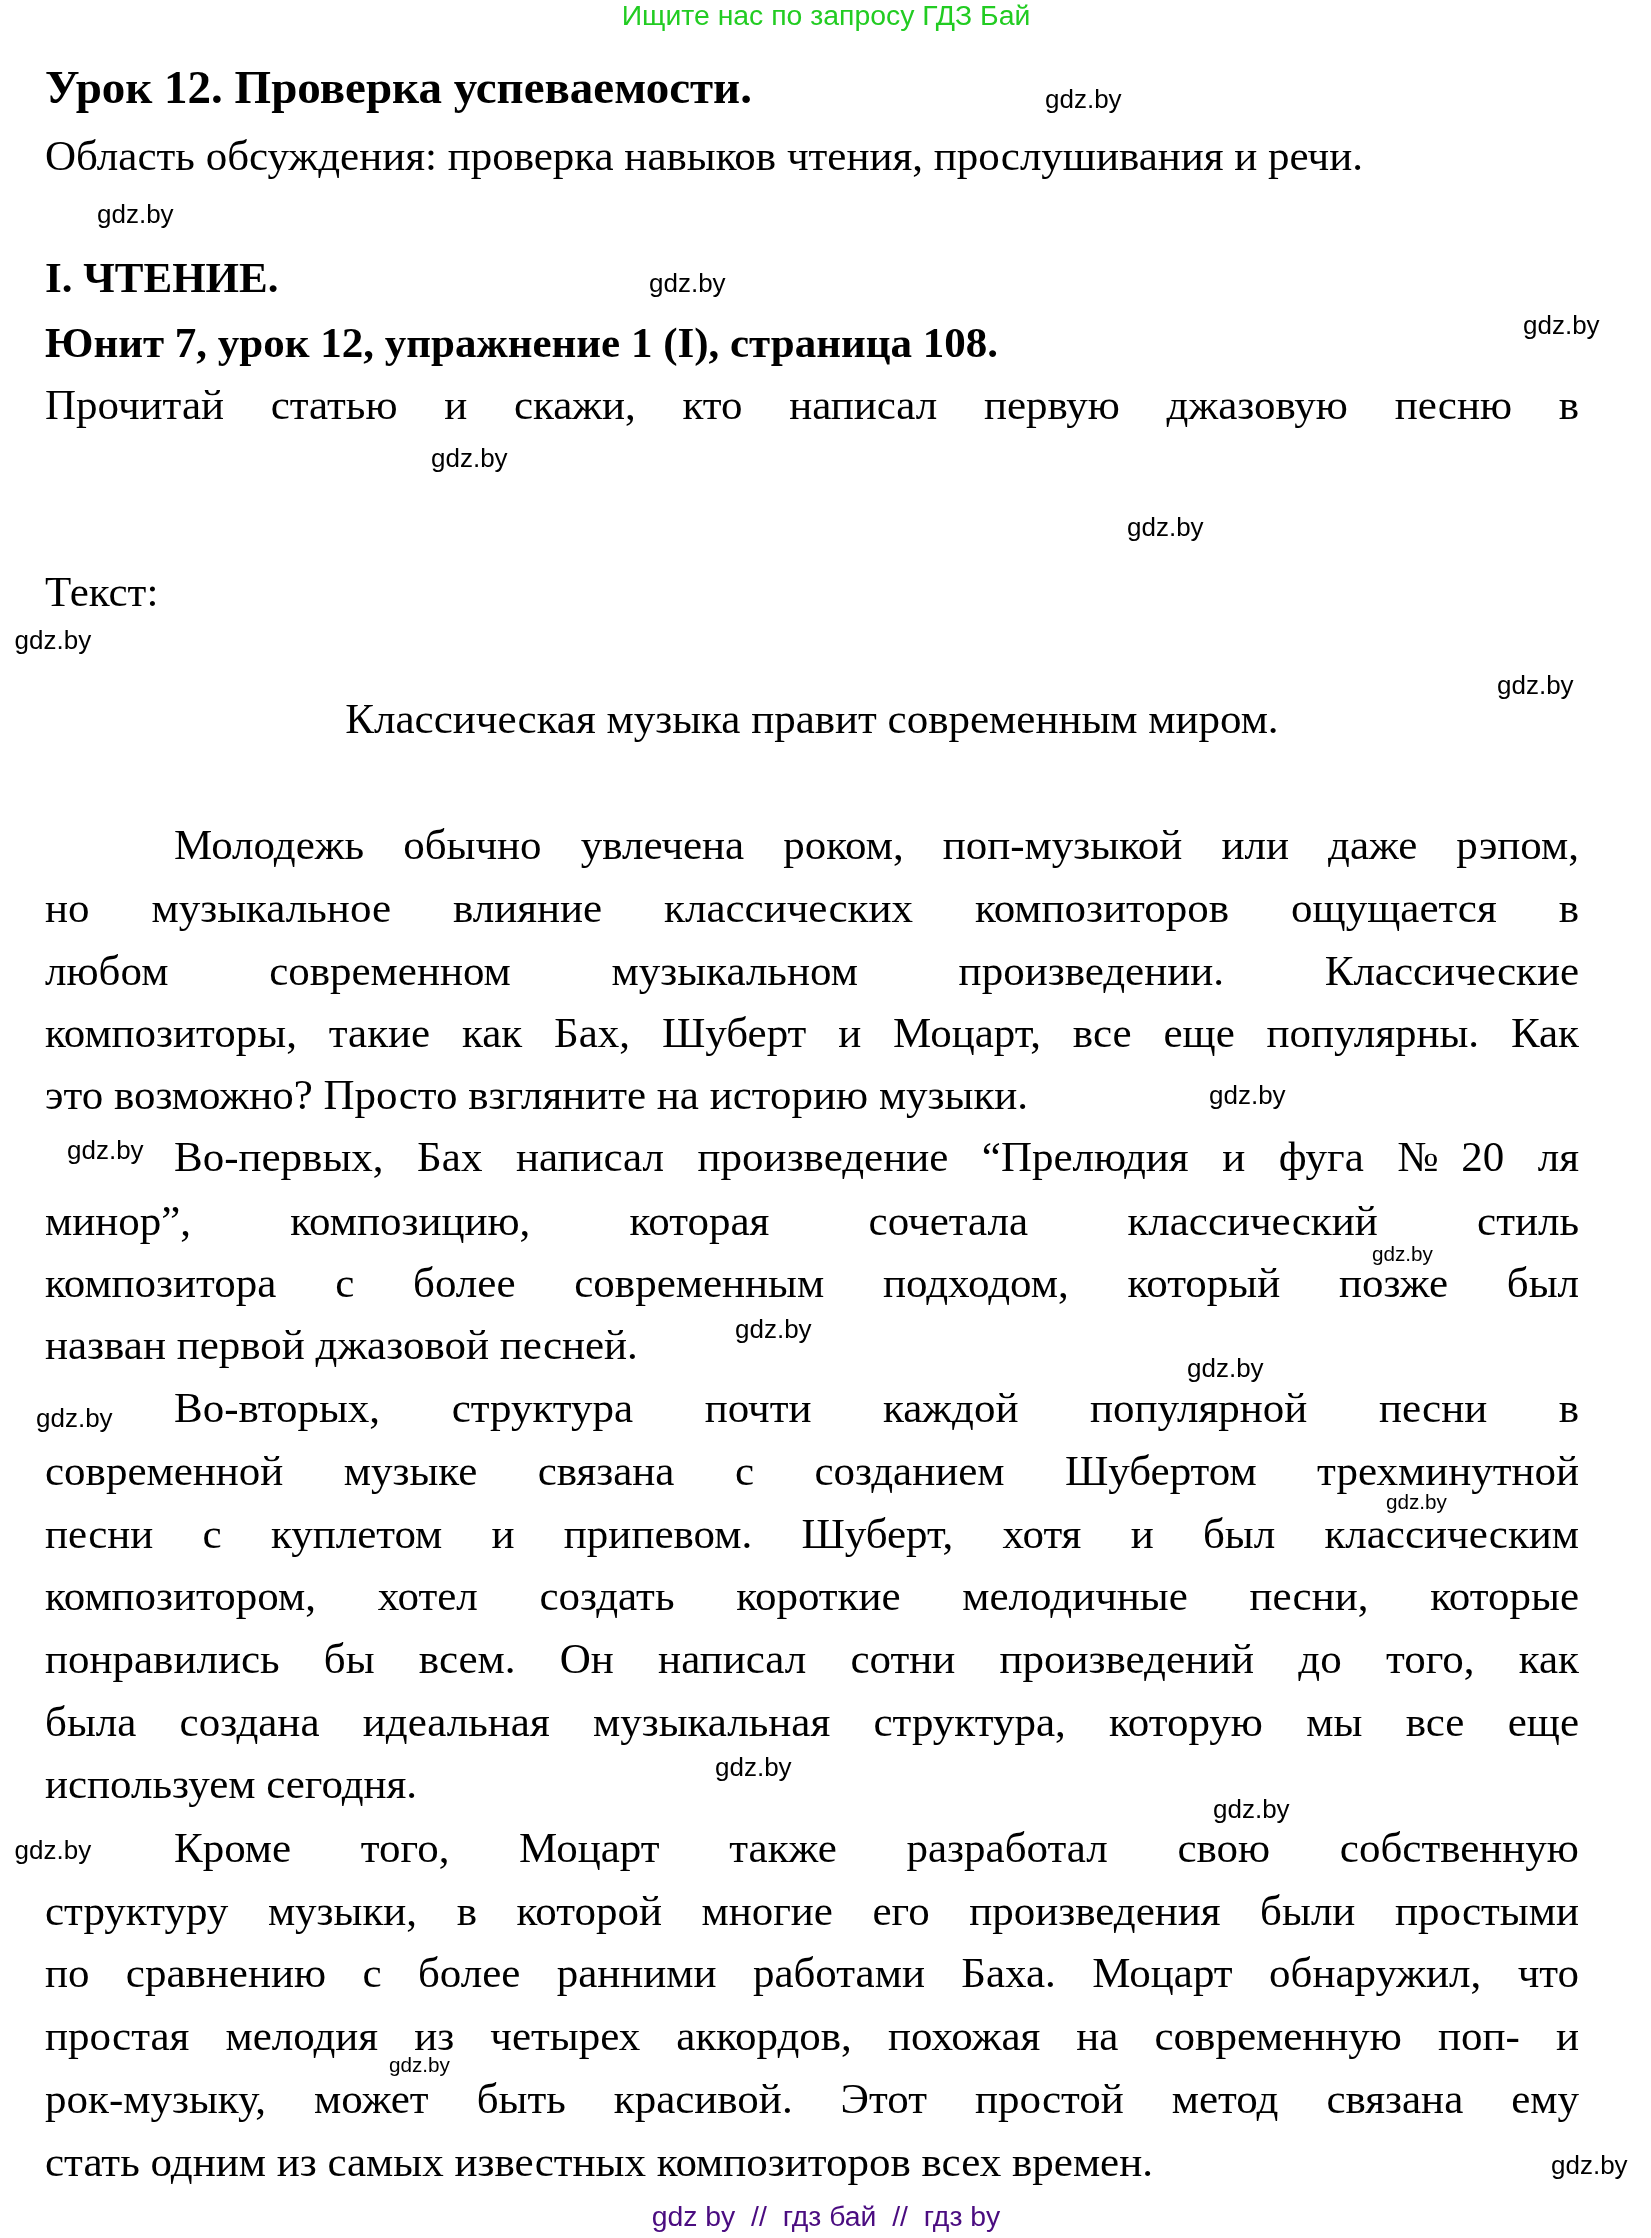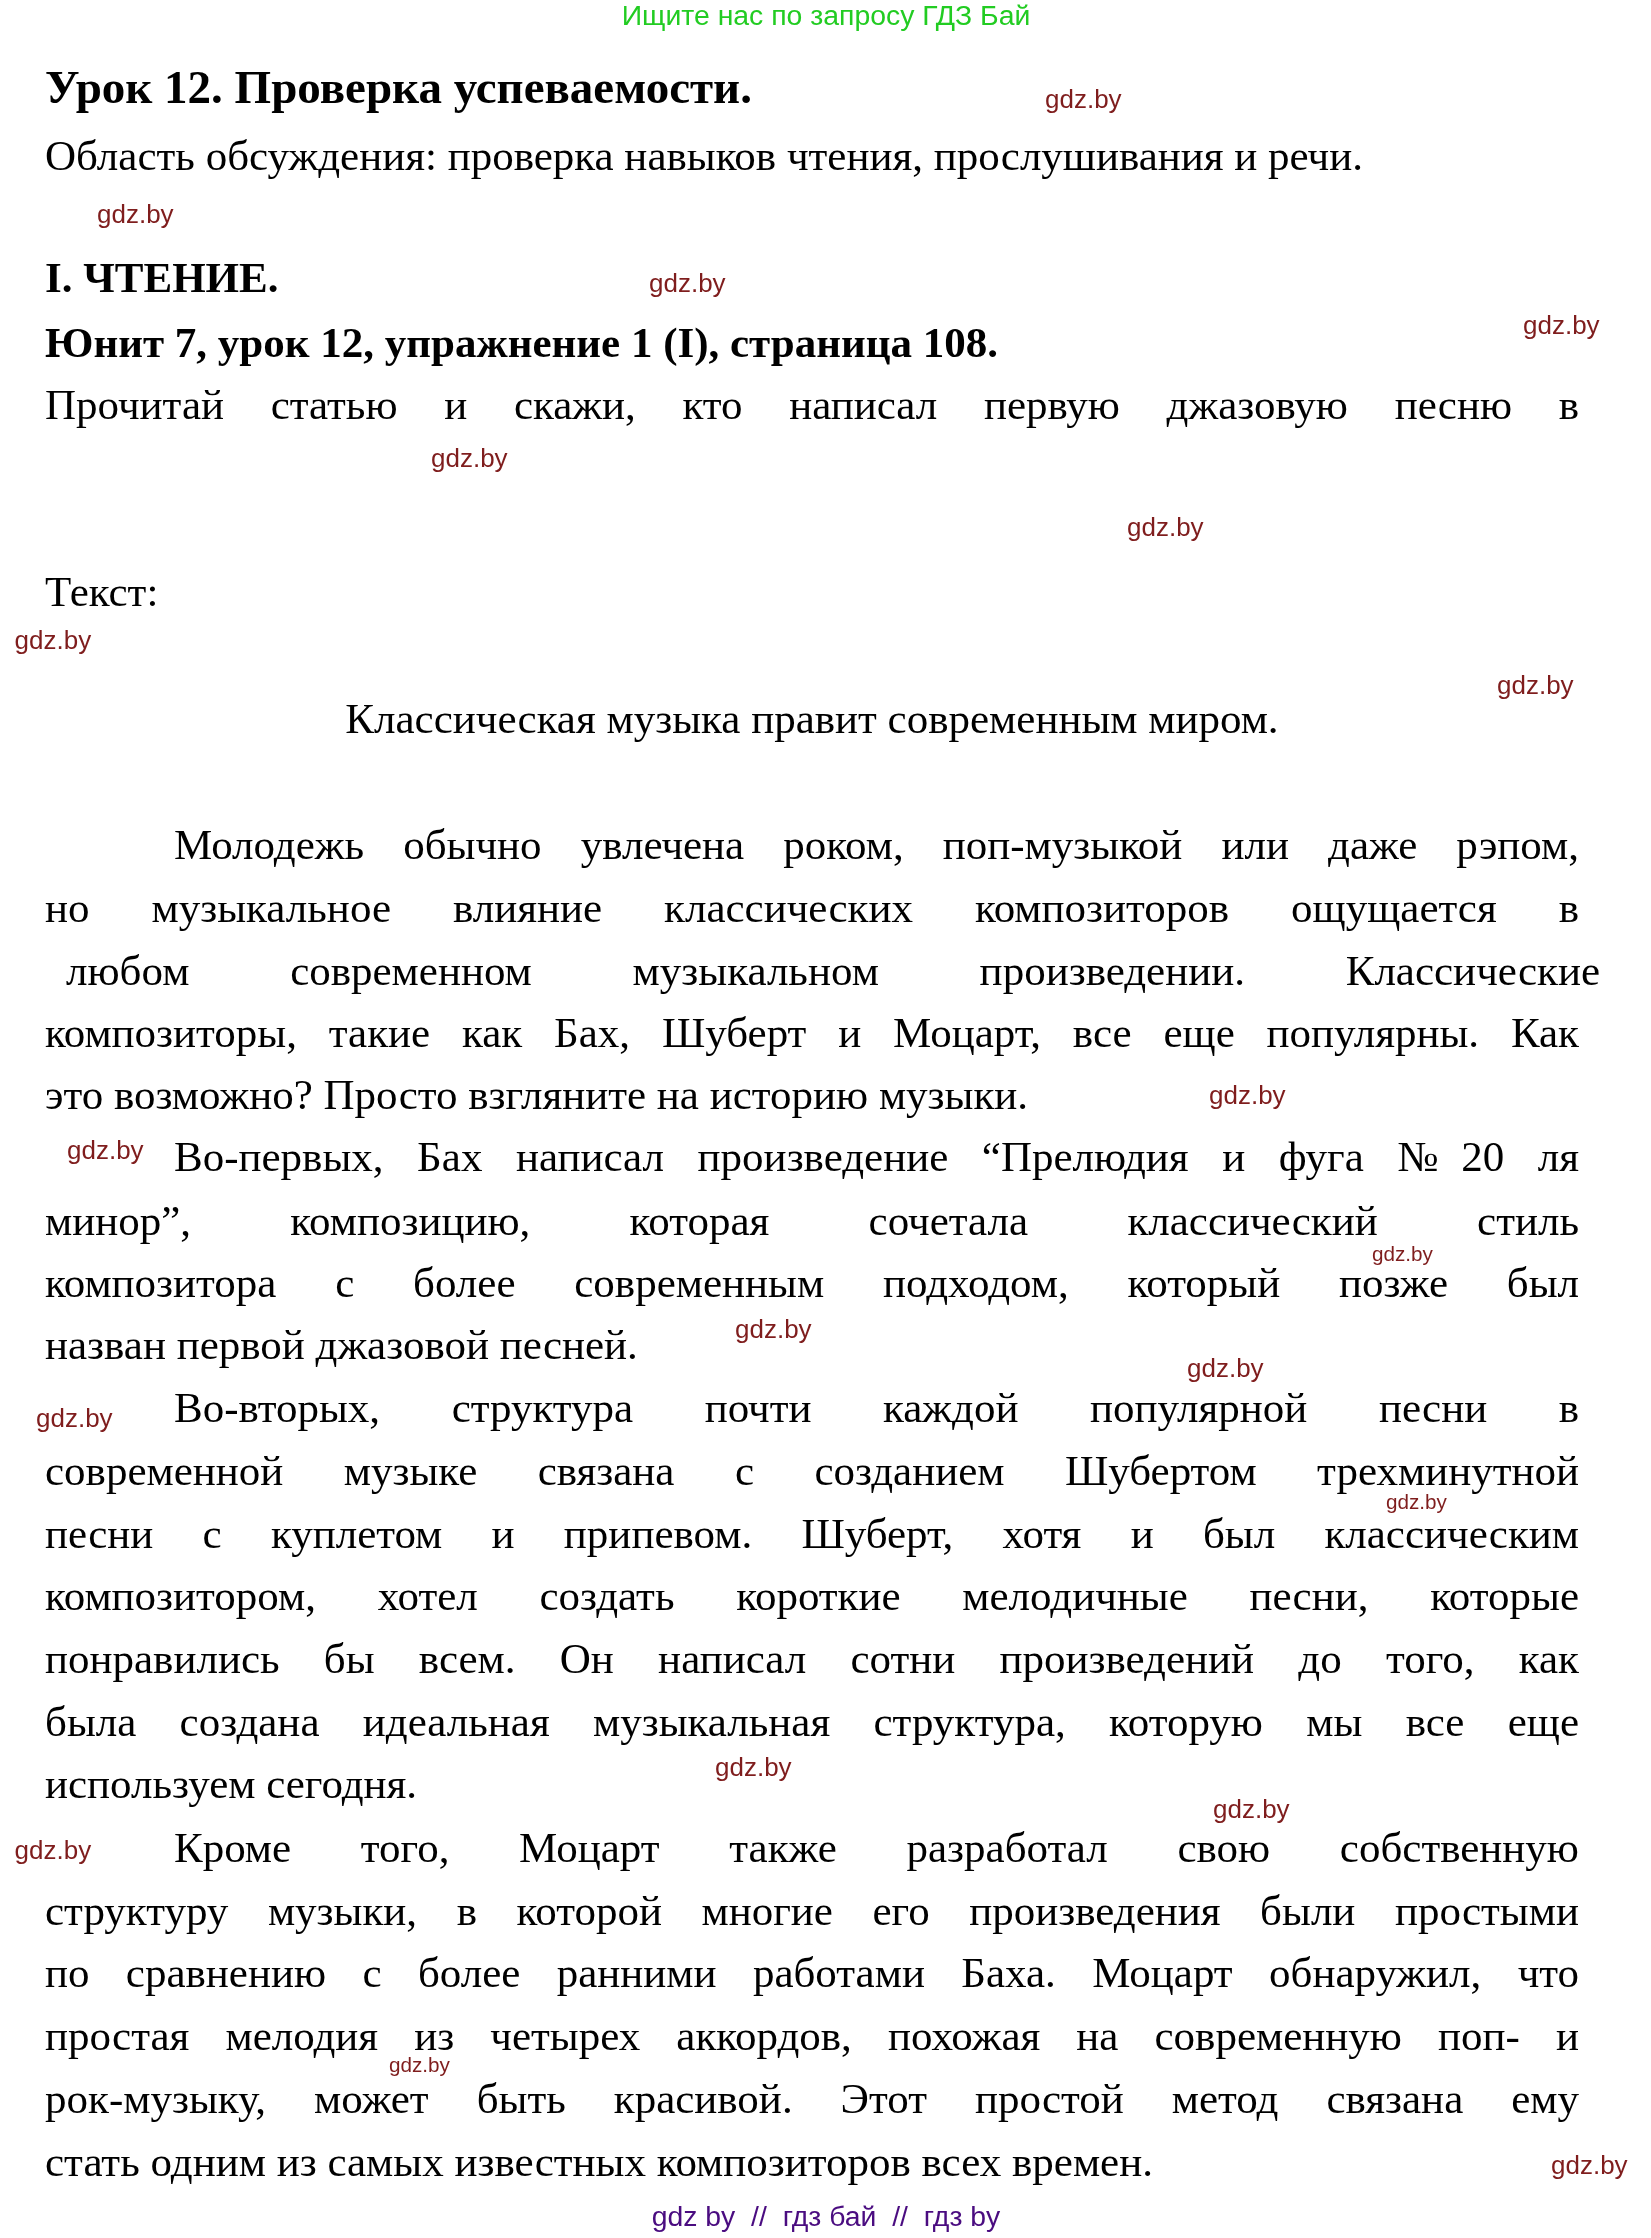--- a/index.html
+++ b/index.html
@@ -15,21 +15,21 @@
     font-family: "Liberation Sans", sans-serif; font-size: 28.4px; line-height: 34px;
     color: #4a0c80; white-space: pre;
   }
   .serif { font-family: "Liberation Serif", serif; color: #000; }
   .h-title { position: absolute; left: 45px; top: 60px; font-size: 47px; font-weight: bold; line-height: 55px; white-space: nowrap; }
   .line { position: absolute; left: 45px; width: 1534px; font-size: 43px; line-height: 55px; white-space: nowrap; }
   .just { text-align: justify; text-align-last: justify; white-space: normal; }
   .bold { font-weight: bold; }
   .centered { text-align: center; left: 45px; width: 1534px; }
   .wm {
-    position: absolute; font-family: "Liberation Sans", sans-serif; color: #7f1d1d;
+    position: absolute; font-family: "Liberation Sans", sans-serif; color: #000000;
     font-size: 26px; line-height: 27.6px; white-space: nowrap;
   }
   .wm.small { font-size: 20.7px; line-height: 22.4px; }
 </style>
 </head>
 <body>
 
 <div class="page">
 
   <div class="top-banner">Ищите нас по запросу ГДЗ Бай</div>
@@ -40,21 +40,21 @@
   <div class="serif line bold" style="top:250px;">I. ЧТЕНИЕ.</div>
   <div class="serif line bold" style="top:315px;">Юнит 7, урок 12, упражнение 1 (I), страница 108.</div>
   <div class="serif line just" style="top:377px; height:55px; overflow:hidden;">Прочитай статью и скажи, кто написал первую джазовую песню в</div>
   <div class="serif line" style="top:564px;">Текст:</div>
 
   <div class="serif line centered" style="top:691px;">Классическая музыка правит современным миром.</div>
 
   <div>
     <div class="serif line just" style="top:817px; left:174px; width:1405px; height:55px; overflow:hidden;">Молодежь обычно увлечена роком, поп-музыкой или даже рэпом,</div>
     <div class="serif line just" style="top:880px; height:55px; overflow:hidden;">но музыкальное влияние классических композиторов ощущается в</div>
-    <div class="serif line just" style="top:943px; height:55px; overflow:hidden;margin-left:21px;">любом современном музыкальном произведении. Классические</div>
+    <div class="serif line just" style="top:943px; height:55px; overflow:hidden;">любом современном музыкальном произведении. Классические</div>
     <div class="serif line just" style="top:1005px; height:55px; overflow:hidden;">композиторы, такие как Бах, Шуберт и Моцарт, все еще популярны. Как</div>
     <div class="serif line" style="top:1067px;">это возможно? Просто взгляните на историю музыки.</div>
   </div>
 
   <div>
     <div class="serif line just" style="top:1129px; left:174px; width:1405px; height:55px; overflow:hidden;">Во-первых, Бах написал произведение “Прелюдия и фуга №20 ля</div>
     <div class="serif line just" style="top:1193px; height:55px; overflow:hidden;">минор”, композицию, которая сочетала классический стиль</div>
     <div class="serif line just" style="top:1255px; height:55px; overflow:hidden;">композитора с более современным подходом, который позже был</div>
     <div class="serif line" style="top:1317px;">назван первой джазовой песней.</div>
   </div>

